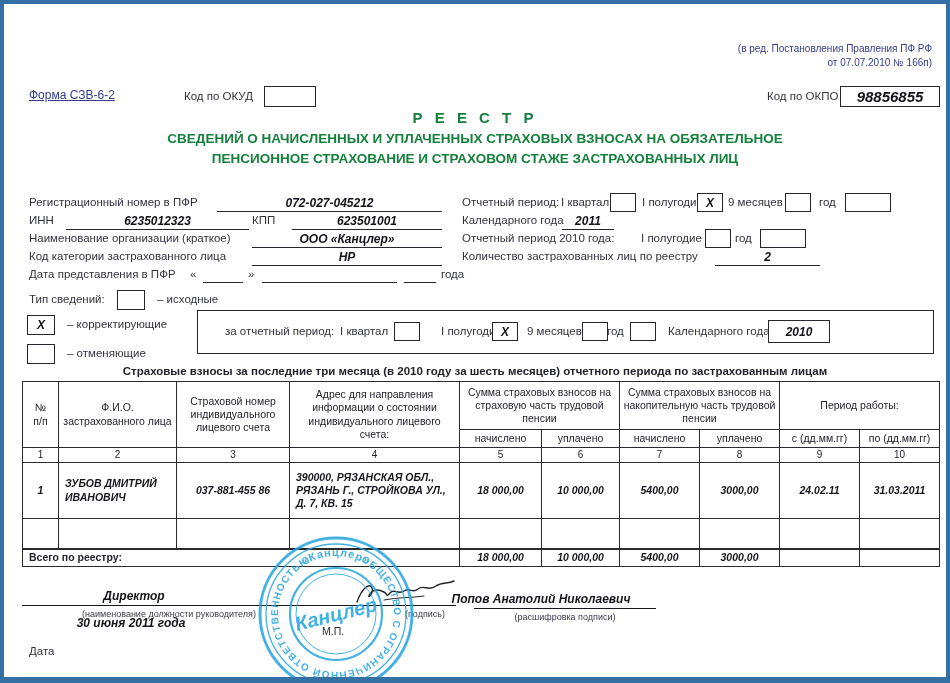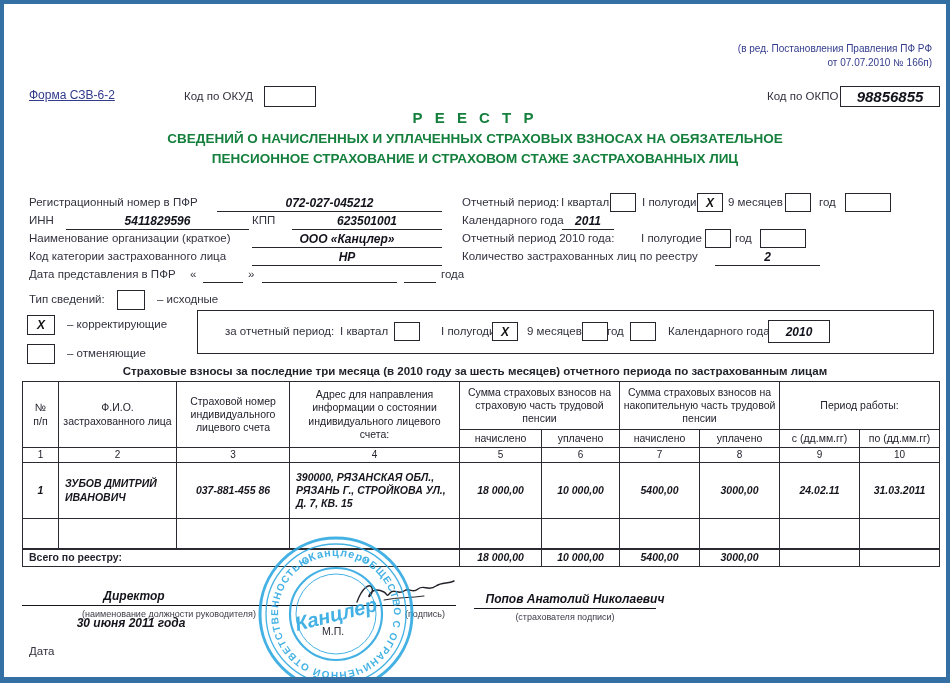--- a/index.html
+++ b/index.html
@@ -66,21 +66,21 @@
   <div class="title" style="top:147px; font-size:13.5px;">ПЕНСИОННОЕ СТРАХОВАНИЕ И СТРАХОВОМ СТАЖЕ ЗАСТРАХОВАННЫХ ЛИЦ</div>
 
 
   <div class="abs lbl" style="left:25px; top:192px;">Регистрационный номер в ПФР</div>
   <div class="ufield" style="left:213px; top:189px; width:225px;">
     <span class="val">072-027-045212</span>
   </div>
 
   <div class="abs lbl" style="left:25px; top:210px;">ИНН</div>
   <div class="ufield" style="left:62px; top:207px; width:183px;">
-    <span class="val">5411829596</span>
+    <span class="val">6235012323</span>
   </div>
   <div class="abs lbl" style="left:248px; top:210px;">КПП</div>
   <div class="ufield" style="left:288px; top:207px; width:150px;">
     <span class="val">623501001</span>
   </div>
 
   <div class="abs lbl" style="left:25px; top:228px;">Наименование организации (краткое)</div>
   <div class="ufield" style="left:248px; top:225px; width:190px;">
     <span class="val">ООО «Канцлер»</span>
   </div>
@@ -233,23 +233,23 @@
   <div class="fval" style="left:60px; top:585px; width:140px;">Директор</div>
   <div class="sigline" style="left:18px; top:601px; width:434px;"></div>
   <div class="abs hint" style="left:55px; top:605px; width:220px;">(наименование должности руководителя)</div>
 
   <svg class="abs" style="left:350px; top:574px;" width="104" height="30" viewBox="0 0 104 30">
     <path d="M3,24 C8,10 16,4 18,10 C20,16 12,22 16,16 C20,10 26,12 30,14 C34,16 32,20 36,15 C40,10 44,17 50,13 C56,9 58,16 64,11 C70,6 74,14 82,8 C88,4 94,6 100,3" fill="none" stroke="#23232a" stroke-width="1.4" stroke-linecap="round"></path>
     <path d="M30,22 C44,19 58,20 70,18" fill="none" stroke="#23232a" stroke-width="1" stroke-linecap="round"></path>
   </svg>
   <div class="abs hint" style="left:386px; top:605px; width:70px;">(подпись)</div>
 
-  <div class="fval" style="left:480px; top:588px; width:182px;">Попов Анатолий Николаевич</div>
+  <div class="fval" style="left:446px; top:588px; width:182px;">Попов Анатолий Николаевич</div>
   <div class="sigline" style="left:470px; top:604px; width:182px;"></div>
-  <div class="abs hint" style="left:501px; top:608px; width:120px;">(страхователя подписи)</div>
+  <div class="abs hint" style="left:501px; top:608px; width:120px;">(расшифровка подписи)</div>
 
   <div class="abs" style="left:318px; top:621px; font-size:10.5px; color:#2b2b34;">М.П.</div>
 
   <div class="abs lbl" style="left:25px; top:641px;">Дата</div>
   <div class="fval" style="left:57px; top:612px; width:140px; text-align:center;">30 июня 2011 года</div>
 
   <svg class="abs" style="left:252px; top:530px; opacity:0.88;" width="160" height="160" viewBox="0 0 160 160">
     <defs>
       <path id="ringTop" d="M 80,138 a 58,58 0 0 1 0,-116 a 58,58 0 0 1 0,116"></path>
       <path id="ringBottom" d="M 80,22 a 58,58 0 0 1 0,116 a 58,58 0 0 1 0,-116"></path>

